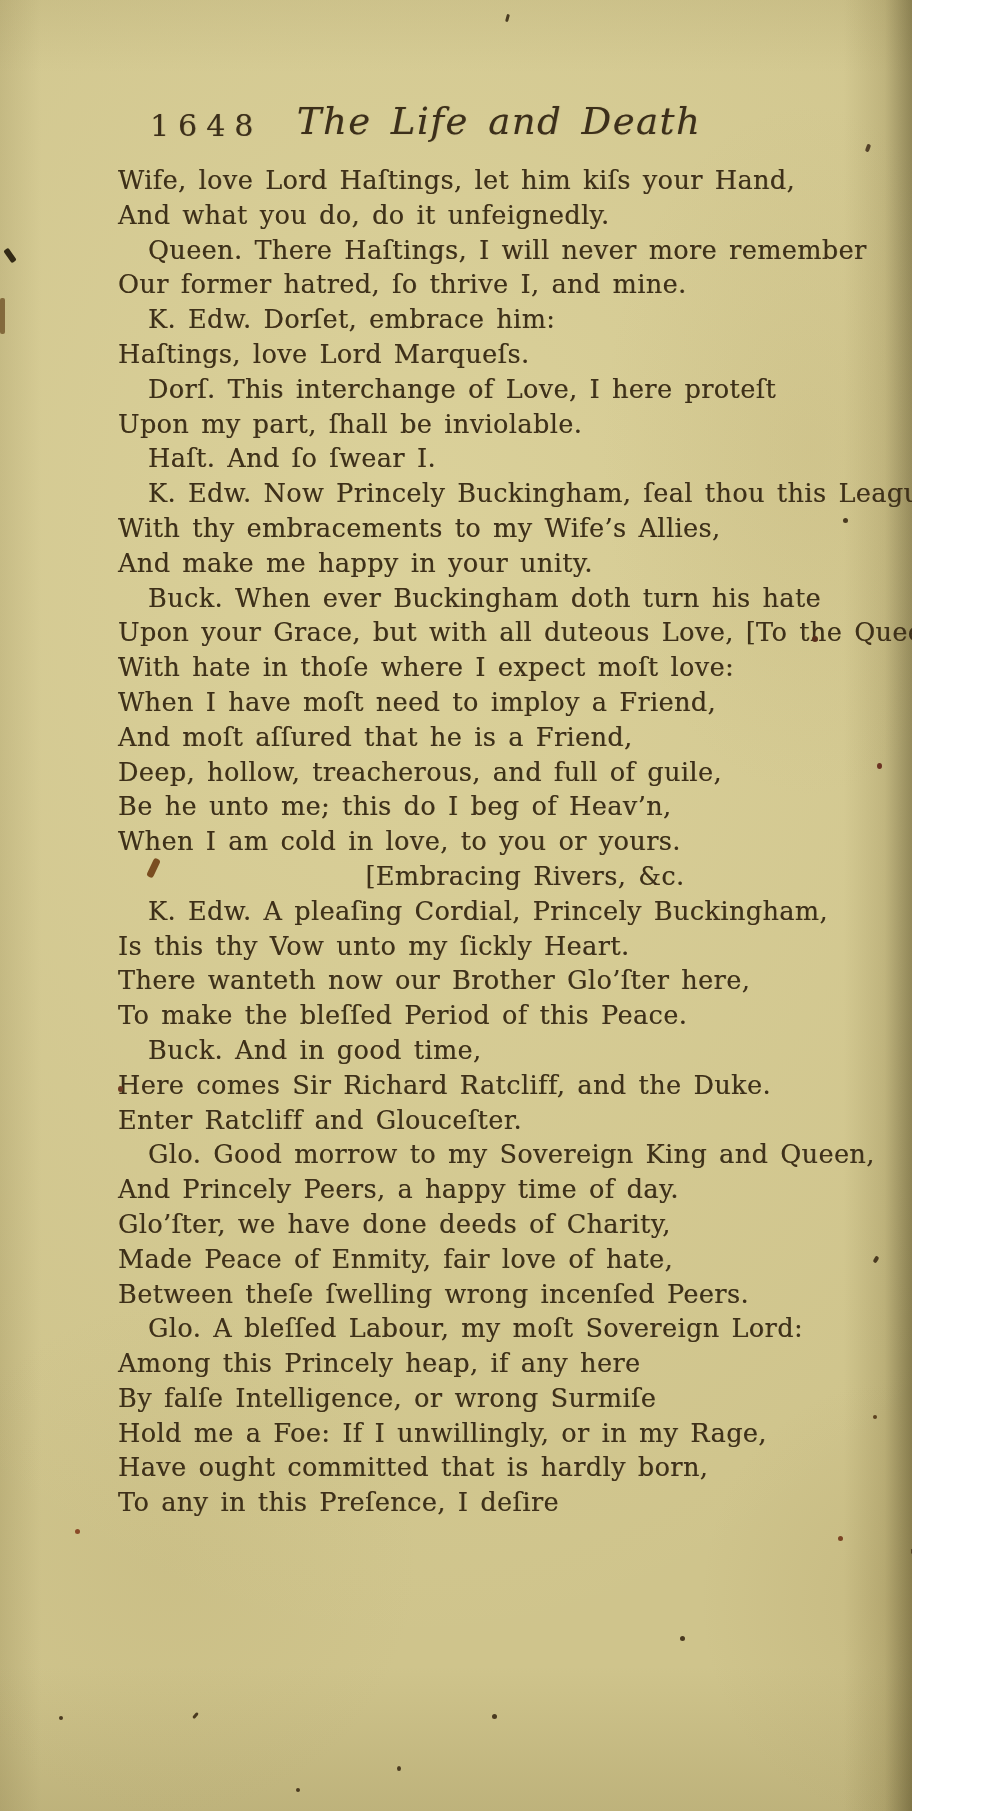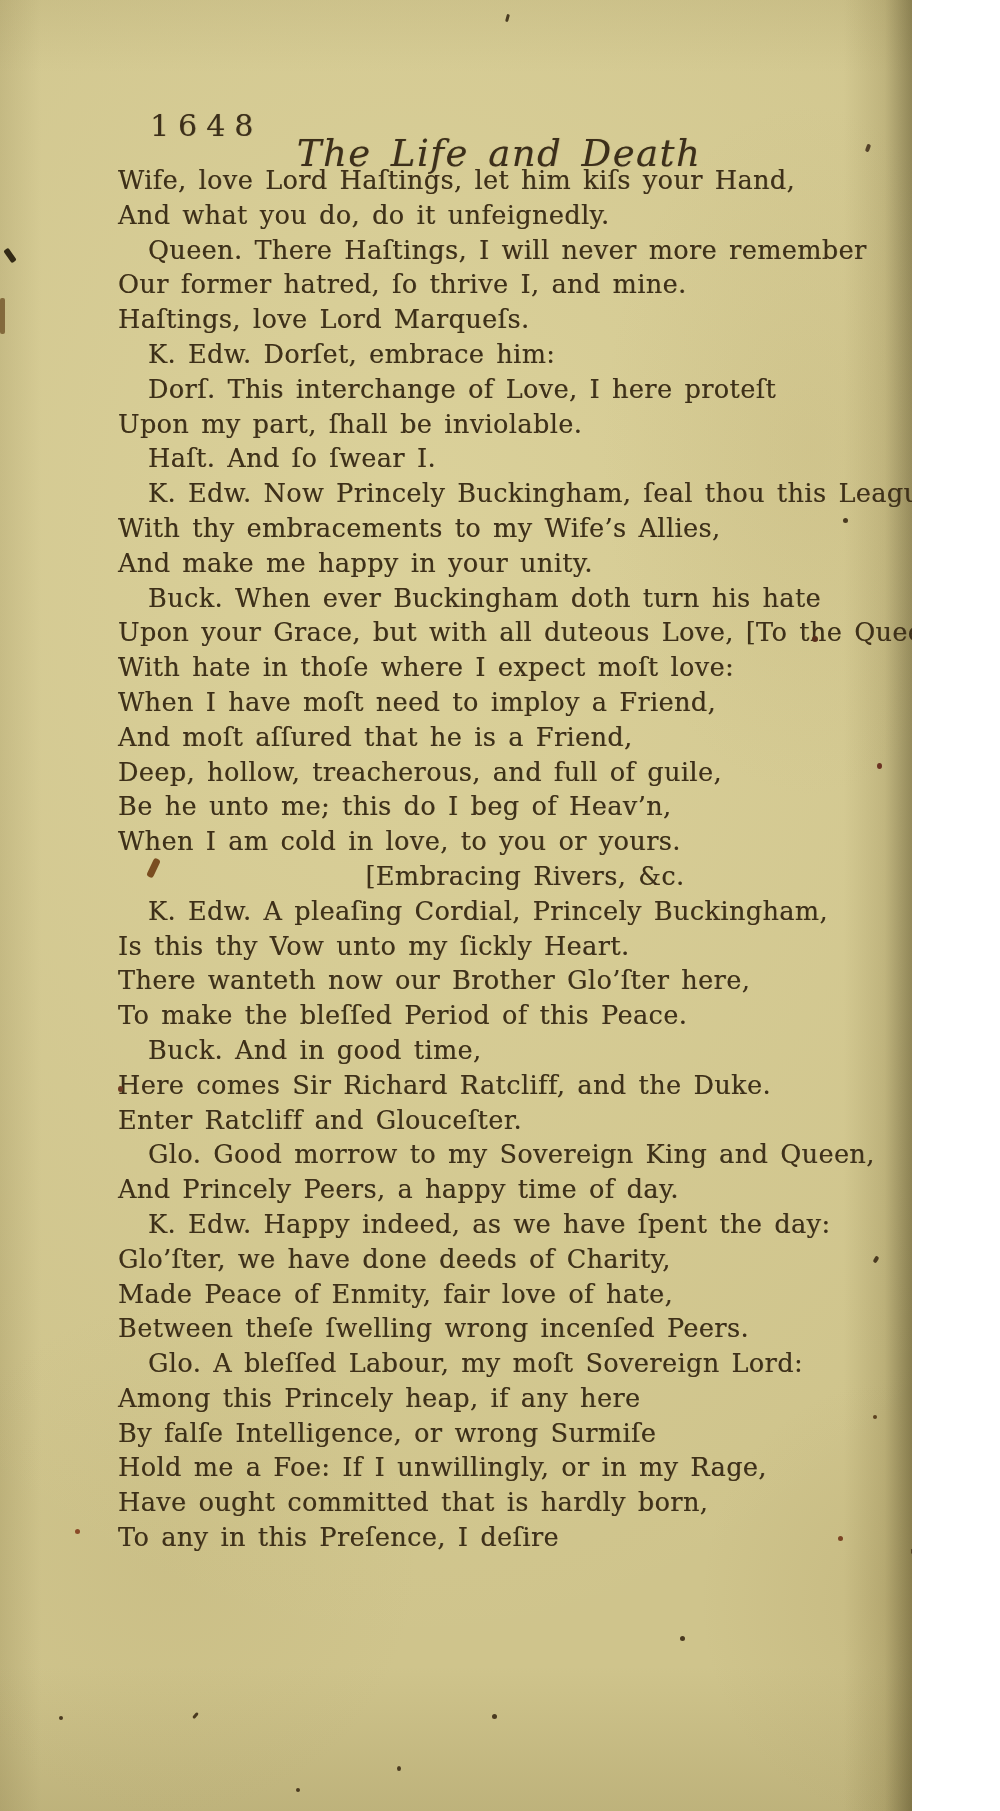--- a/index.html
+++ b/index.html
@@ -37,21 +37,20 @@
     position: absolute; left: 32px; top: 8px;
     font-size: 30px; letter-spacing: 0.30em;
     text-shadow: 0.4px 0.4px 0.7px rgba(55,43,24,0.45);
   }
   .running-title {
     position: absolute; left: 0; top: 0; width: 100%;
     text-align: center;
     font-size: 37px; font-style: italic; letter-spacing: 1.5px;
     word-spacing: 6px;
     text-shadow: 0.4px 0.4px 0.8px rgba(55,43,24,0.45);
-    margin-top: 32px;
   }
 
   .text-block {
     position: absolute; left: 118px; top: 163px; width: 762px;
     font-size: 25.5px; line-height: 34.8px;
     color: #3e3019;
     letter-spacing: 0.4px; word-spacing: 3.5px;
     text-shadow: 0.35px 0.35px 0.6px rgba(58,45,25,0.5);
   }
   .line { white-space: nowrap; }
@@ -80,22 +79,22 @@
   <div class="header">
     <span class="page-number">1648</span>
     <span class="running-title">The Life and Death</span>
   </div>
 
   <div class="text-block">
       <div class="line"><span>Wife, love Lord </span><span class="it">Haſtings</span><span>, let him kiſs your Hand,</span></div>
       <div class="line"><span>And what you do, do it unfeignedly.</span></div>
       <div class="line indent"><span class="it">Queen</span><span>. There </span><span class="it">Haſtings</span><span>, I will never more remember</span></div>
       <div class="line"><span>Our former hatred, ſo thrive I, and mine.</span></div>
+      <div class="line indent"><span class="it">K. Edw.</span><span> </span><span class="it">Dorſet</span><span>, embrace him:</span></div>
       <div class="line"><span class="it">Haſtings</span><span>, love Lord Marqueſs.</span></div>
-      <div class="line indent"><span class="it">K. Edw.</span><span> </span><span class="it">Dorſet</span><span>, embrace him:</span></div>
       <div class="line indent"><span class="it">Dorſ.</span><span> This interchange of Love, I here proteſt</span></div>
       <div class="line"><span>Upon my part, ſhall be inviolable.</span></div>
       <div class="line indent"><span class="it">Haſt.</span><span> And ſo ſwear I.</span></div>
       <div class="line indent"><span class="it">K. Edw.</span><span> Now Princely </span><span class="it">Buckingham</span><span>, ſeal thou this League</span></div>
       <div class="line"><span>With thy embracements to my Wife’s Allies,</span></div>
       <div class="line"><span>And make me happy in your unity.</span></div>
       <div class="line indent"><span class="it">Buck.</span><span> When ever </span><span class="it">Buckingham</span><span> doth turn his hate</span></div>
       <div class="line"><span>Upon your Grace, but with all duteous Love, [</span><span class="it">To the Queen.</span></div>
       <div class="line"><span>With hate in thoſe where I expect moſt love:</span></div>
       <div class="line"><span>When I have moſt need to imploy a Friend,</span></div>
@@ -106,21 +105,20 @@
       <div class="line right"><span>[</span><span class="it">Embracing</span><span> Rivers, </span><span class="it">&amp;c.</span></div>
       <div class="line indent"><span class="it">K. Edw.</span><span> A pleaſing Cordial, Princely </span><span class="it">Buckingham</span><span>,</span></div>
       <div class="line"><span>Is this thy Vow unto my ſickly Heart.</span></div>
       <div class="line"><span>There wanteth now our Brother </span><span class="it">Glo’ſter</span><span> here,</span></div>
       <div class="line"><span>To make the bleſſed Period of this Peace.</span></div>
       <div class="line indent"><span class="it">Buck.</span><span> And in good time,</span></div>
       <div class="line"><span>Here comes Sir </span><span class="it">Richard Ratcliff</span><span>, and the Duke.</span></div>
       <div class="line center"><span class="it">Enter</span><span> Ratcliff </span><span class="it">and</span><span> Glouceſter.</span></div>
       <div class="line indent"><span class="it">Glo.</span><span> Good morrow to my Sovereign King and Queen,</span></div>
       <div class="line"><span>And Princely Peers, a happy time of day.</span></div>
-      <div class="line indent"><span class="it">K. Edw.</span><span> Happy indeed, as we have ſpent the day:</span></div>
       <div class="line"><span class="it">Glo’ſter</span><span>, we have done deeds of Charity,</span></div>
       <div class="line"><span>Made Peace of Enmity, fair love of hate,</span></div>
       <div class="line"><span>Between theſe ſwelling wrong incenſed Peers.</span></div>
       <div class="line indent"><span class="it">Glo.</span><span> A bleſſed Labour, my moſt Sovereign Lord:</span></div>
       <div class="line"><span>Among this Princely heap, if any here</span></div>
       <div class="line"><span>By falſe Intelligence, or wrong Surmiſe</span></div>
       <div class="line"><span>Hold me a Foe: If I unwillingly, or in my Rage,</span></div>
       <div class="line"><span>Have ought committed that is hardly born,</span></div>
       <div class="line"><span>To any in this Preſence, I deſire</span></div>
     </div>

